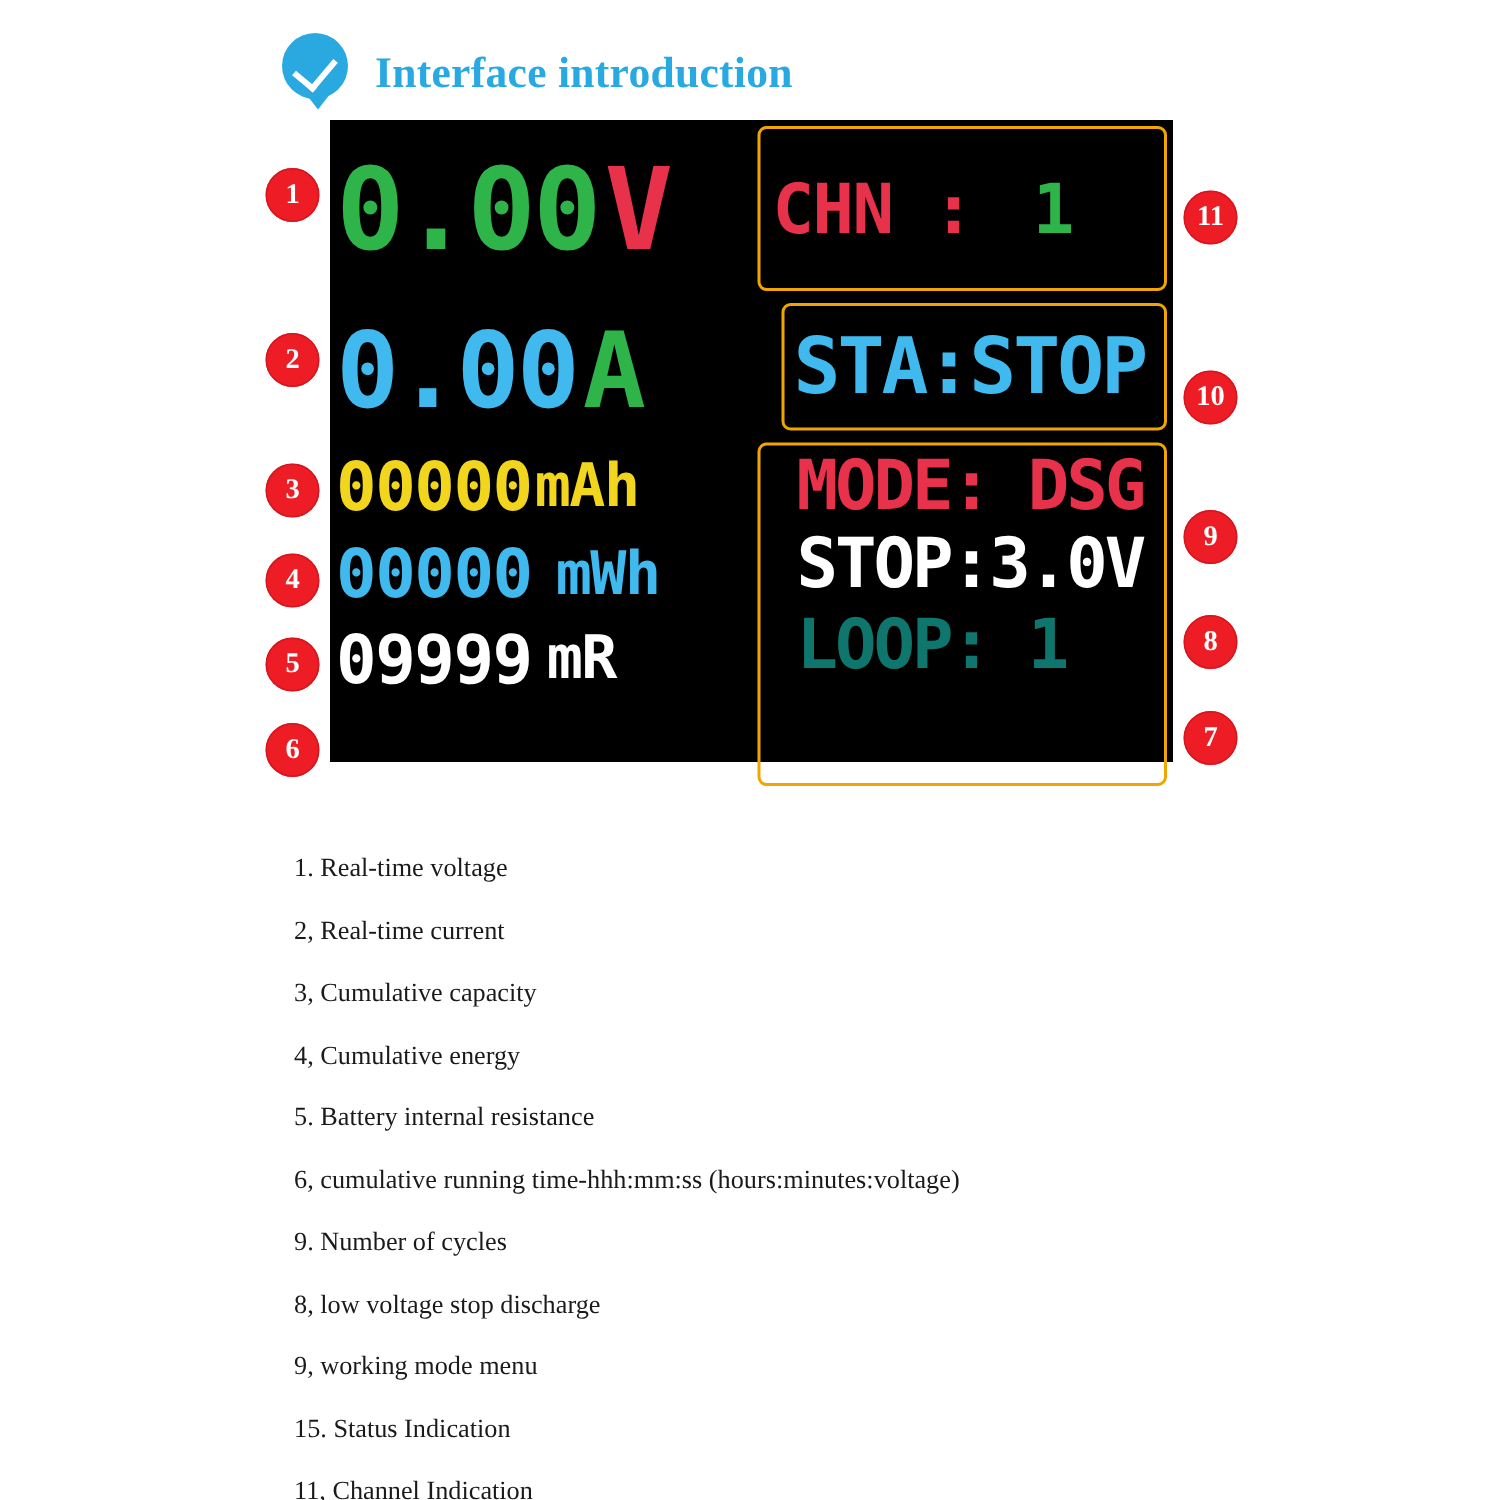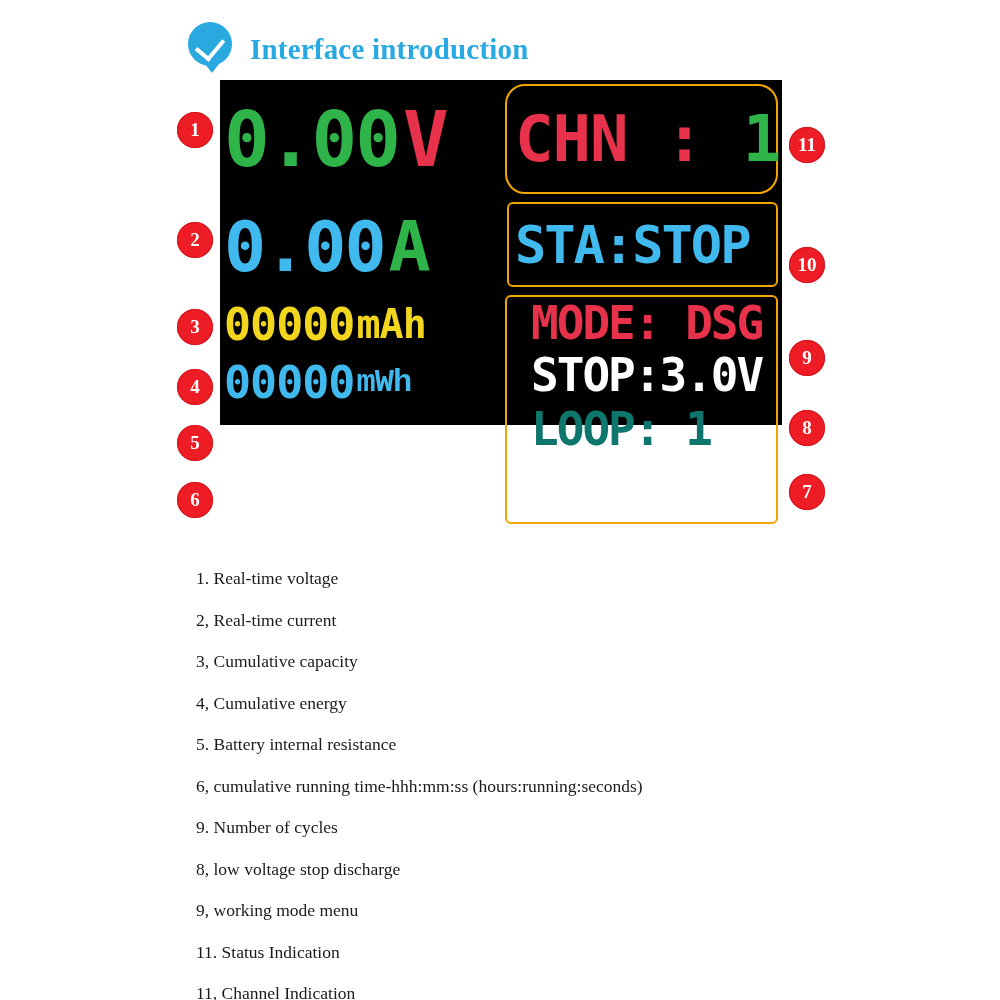--- a/index.html
+++ b/index.html
@@ -61,21 +61,21 @@
     letter-spacing: 0.2px;
     font-family: "Liberation Serif", serif;
   }
 
   
   .device {
     position: absolute;
     left: 220px;
     top: 80px;
     width: 562px;
-    height: 345px;
+    height: 428px;
     background: #000000;
   }
   .screen-grid {
     position: absolute;
     inset: 0;
     display: grid;
     grid-template-columns: 283px 279px;
     grid-template-rows: 120px 93px 62px 55px 58px 60px;
   }
   .seg {
@@ -122,21 +122,21 @@
 
   .row-mwh {
     grid-column: 1; grid-row: 4;
     padding-left: 4px;
     font-size: 45px;
     line-height: 1;
     font-weight: bold;
     color: #3fb9ee;
     letter-spacing: -1px;
   }
-  .row-mwh .unit { font-size: 32px; margin-left: 2px; font-family: Liberation Mono, monospace; }
+  .row-mwh .unit { font-size: 40px; margin-left: 16px; }
 
   .row-mr {
     grid-column: 1; grid-row: 5;
     padding-left: 4px;
     font-size: 45px;
     line-height: 1;
     font-weight: bold;
     color: #ffffff;
     letter-spacing: -1px;
   }
@@ -160,31 +160,30 @@
     display: flex;
     align-items: center;
     justify-content: flex-start;
     font-family: "DejaVu Sans Mono", monospace;
     font-weight: bold;
     white-space: nowrap;
   }
   .box-chn {
     grid-column: 2; grid-row: 1;
     margin: 4px 4px 6px 2px;
-    font-size: 64px;
+    font-size: 46px;
     color: #e8314a;
     padding-left: 8px;
     letter-spacing: -1px;
-    border-radius: 20px;
   }
   .box-chn .val { color: #2fb44a; margin-left: 40px; }
 
   .box-sta {
     grid-column: 2; grid-row: 2;
-    margin: 2px 4px 6px 4px;
+    margin: 2px 4px 6px 18px;
     font-size: 52px;
     color: #3fb9ee;
     padding-left: 6px;
     letter-spacing: -2px;
   }
 
   .box-right-group {
     grid-column: 2; grid-row: 3 / span 4;
     margin: 2px 4px 4px 2px;
     border: 2px solid #f0a500;
@@ -280,20 +279,24 @@
     <div class="seg row-mah">
       <span>00000</span>
       <span class="unit">mAh</span>
     </div>
 
     <div class="seg row-mwh">
       <span>00000</span>
       <span class="unit">mWh</span>
     </div>
 
+    <div class="seg row-mr">
+      <span>09999</span>
+      <span class="unit">mR</span>
+    </div>
 
 
     <div class="box box-chn">
       <span>CHN :</span>
       <span class="val">1</span>
     </div>
 
     <div class="box box-sta">STA:STOP</div>
 
     <div class="box-right-group">
@@ -316,19 +319,19 @@
 <div class="callout" style="left:789px; top:340px;">9</div>
 <div class="callout" style="left:789px; top:247px;">10</div>
 <div class="callout" style="left:789px; top:127px;">11</div>
 
 <div class="legend">
   <div class="legend-item">1. Real-time voltage</div>
   <div class="legend-item">2, Real-time current</div>
   <div class="legend-item">3, Cumulative capacity</div>
   <div class="legend-item">4, Cumulative energy</div>
   <div class="legend-item">5. Battery internal resistance</div>
-  <div class="legend-item">6, cumulative running time-hhh:mm:ss (hours:running:seconds)</div>
+  <div class="legend-item">6, cumulative running time-hhh:mm:ss (hours:minutes:voltage)</div>
   <div class="legend-item">9. Number of cycles</div>
   <div class="legend-item">8, low voltage stop discharge</div>
   <div class="legend-item">9, working mode menu</div>
-  <div class="legend-item">11. Status Indication</div>
+  <div class="legend-item">15. Status Indication</div>
   <div class="legend-item">11, Channel Indication</div>
 </div>
 
 </body></html>

